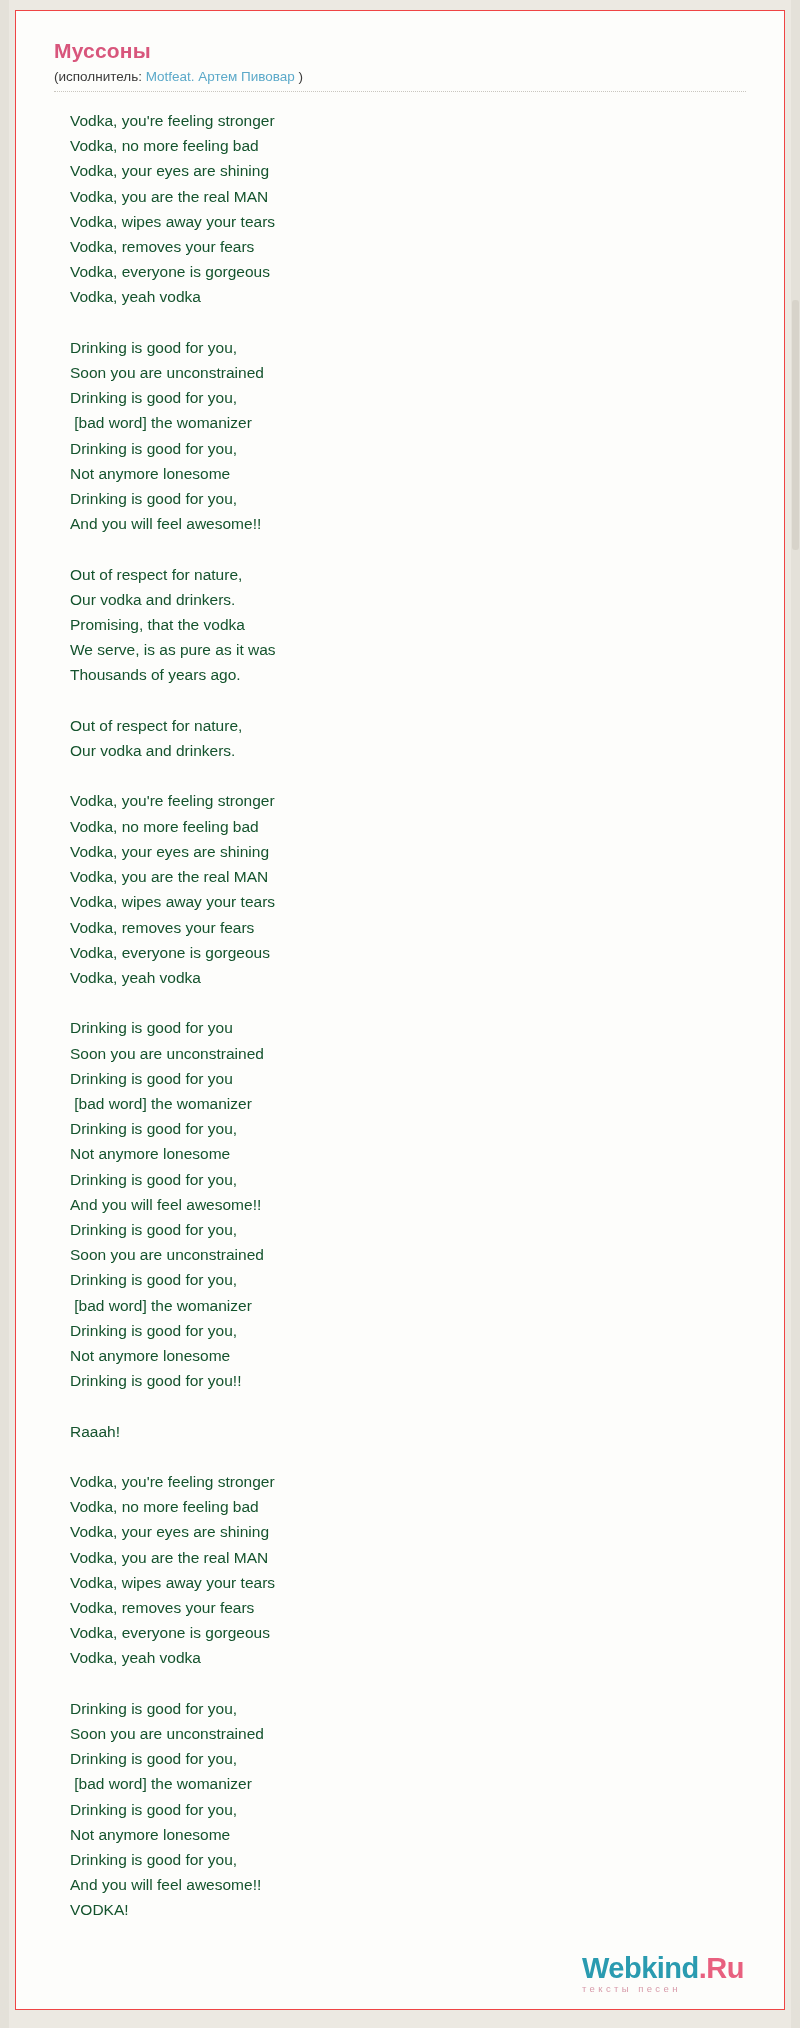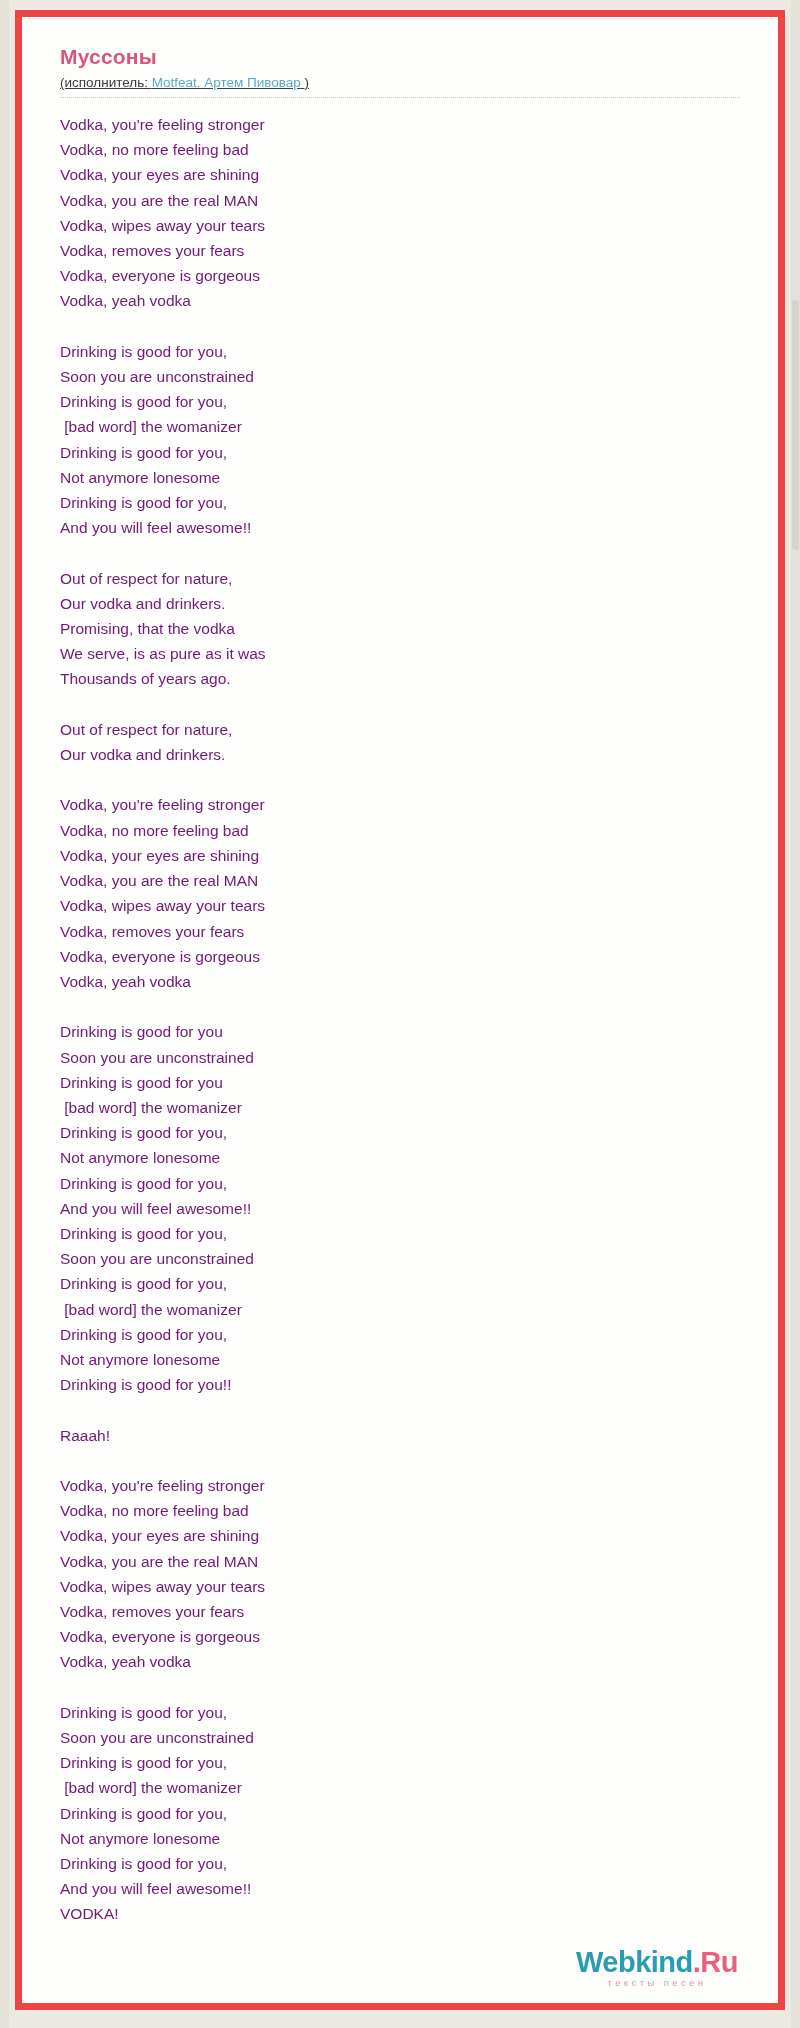--- a/index.html
+++ b/index.html
@@ -20,58 +20,57 @@
     box-sizing: border-box;
     background: #ece9e2;
     padding: 10px 0 0 0;
   }
   .sheet {
     position: relative;
     width: 770px;
     min-height: 2000px;
     margin: 0 auto;
     background: #fdfdfb;
-    border: 7px solid #ef4444;
+    border: 1px solid #ef4444;
     box-sizing: border-box;
     padding: 28px 38px 10px 38px;
   }
   .song-title {
     color: #d8567c;
     font-size: 21px;
     font-weight: bold;
     letter-spacing: 0.2px;
     margin: 0 0 6px 0;
   }
   .artist-line {
     font-size: 13.5px;
     color: #3b3b3b;
     padding-bottom: 7px;
     border-bottom: 1px dotted #c9c6bf;
     margin-bottom: 14px;
-    text-decoration: underline;
   }
   .artist-line .paren { color: #3b3b3b; }
   .artist-link {
     color: #5ba9c9;
     text-decoration: none;
   }
   .lyrics {
     font-size: 15.5px;
     line-height: 25.2px;
-    color: #701a75;
+    color: #14532d;
     white-space: pre-wrap;
     font-family: "Liberation Sans", sans-serif;
-    margin: 0;
+    margin: 16px;
     padding: 0 0 40px 0;
   }
   .footer-logo {
     position: absolute;
     right: 40px;
     bottom: 16px;
-    text-align: center;
+    text-align: left;
     line-height: 1;
   }
   .logo-main {
     font-size: 29px;
     font-weight: bold;
     font-family: "Liberation Sans", sans-serif;
     letter-spacing: -0.5px;
   }
   .logo-kind { color: #2a9bb0; }
   .logo-ru { color: #e8607f; }

